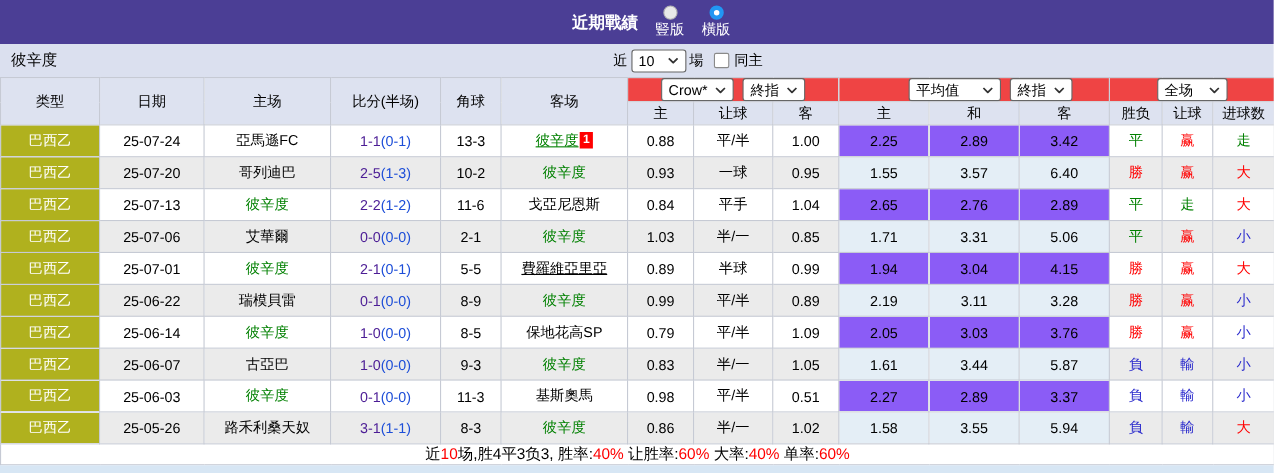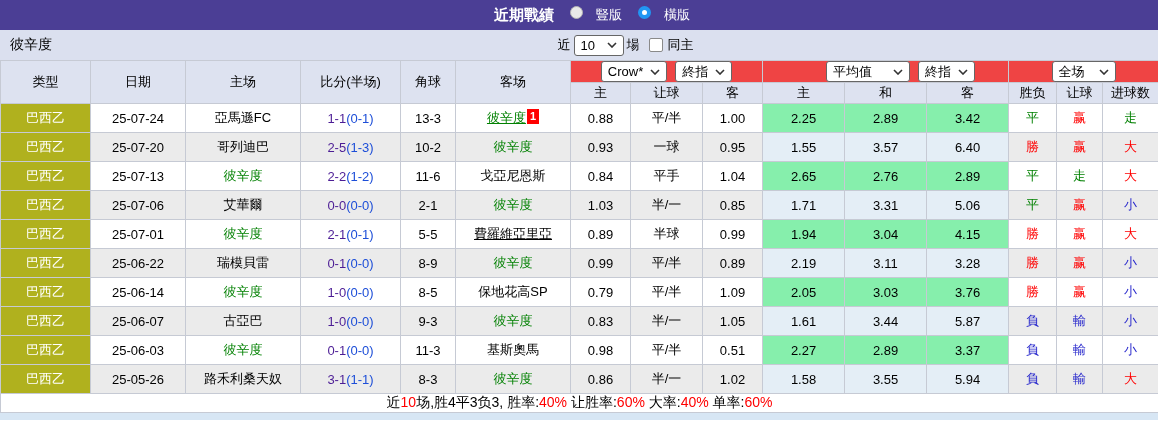--- a/index.html
+++ b/index.html
@@ -1,20 +1,20 @@
 <!DOCTYPE html>
 <html><head>
 <meta charset="utf-8">
 <style>
   * { box-sizing: border-box; }
   body { width:1158px; height:432px; margin:0; font-family:"Liberation Sans","DejaVu Sans",sans-serif; background:#fff; }
 
-  .titlebar { height:30px; background:#4b3e95; display:flex; align-items:center; justify-content:center; gap:16px; color:#fff;padding-left:26px; }
+  .titlebar { height:40px; background:#4b3e95; display:flex; align-items:center; justify-content:center; gap:16px; color:#fff;padding-left:26px; }
   .titlebar .title { font-weight:bold; font-size:15px; }
-  .radio-opt { display:inline-flex; align-items:flex-start; gap:13px; font-size:13px; cursor:pointer; }
+  .radio-opt { display:inline-flex; align-items:center; gap:0; font-size:13px; cursor:pointer;flex-direction:column; }
   .radio { width:13px; height:13px; border-radius:50%; }
   .radio.unchecked { background:#e9e9e9; border:1px solid #b5b5b5; }
   .radio.checked { background:#fff; border:4px solid #2196f3; }
 
   .filterbar { height:30px; background:#dbe0ef; display:flex; align-items:center; font-size:13px; position:relative; }
   .subject-team-label { position:absolute; left:10px; font-size:14px; color:#000; }
   .filter-controls { margin:0 auto; padding-left:95px; display:flex; align-items:center; gap:3px; }
 
   .selectbox { display:inline-flex; align-items:center; justify-content:space-between; gap:7px;
     background:#fff; border:1px solid #666; border-radius:3px; height:21px; padding:0 6px;
@@ -31,21 +31,21 @@
   .cb-label { margin-right:2px; }
 
   table { border-collapse:collapse; table-layout:fixed; width:1158px; font-size:13px; color:#000; }
   th, td { border:1px solid #c6cad4; text-align:center; padding:0; white-space:nowrap; overflow:hidden; }
   thead th { background:#dde2f0; font-weight:normal; height:21px; }
   thead th.grp { background:#ef4444; }
   thead .grp-inner { display:flex; align-items:center; justify-content:center; gap:8px; }
   tbody td { height:29px; }
   tbody tr:nth-child(even) { background:#ebebeb; }
   td.league { background:#b0b11e; color:#fff; }
-  td.avg { background:#86efac; }
+  td.avg { background:#8b5cf6; }
   tbody tr:nth-child(even) td.avg { background:#e4eef6; }
   .team.subject { color:#008000; }
   .team.underlined { text-decoration:underline; }
   .score-ft { color:#4c1d95; }
   .score-ht { color:#1d4ed8; }
   .res-red { color:#ff0000; }
   .res-green { color:#008000; }
   .res-blue { color:#2828cc; }
   .red-badge { display:inline-block; background:#ff0000; color:#fff; font-size:11px; font-weight:bold;
     line-height:15px; padding:0 3px; margin-left:1px; vertical-align:2px; }

